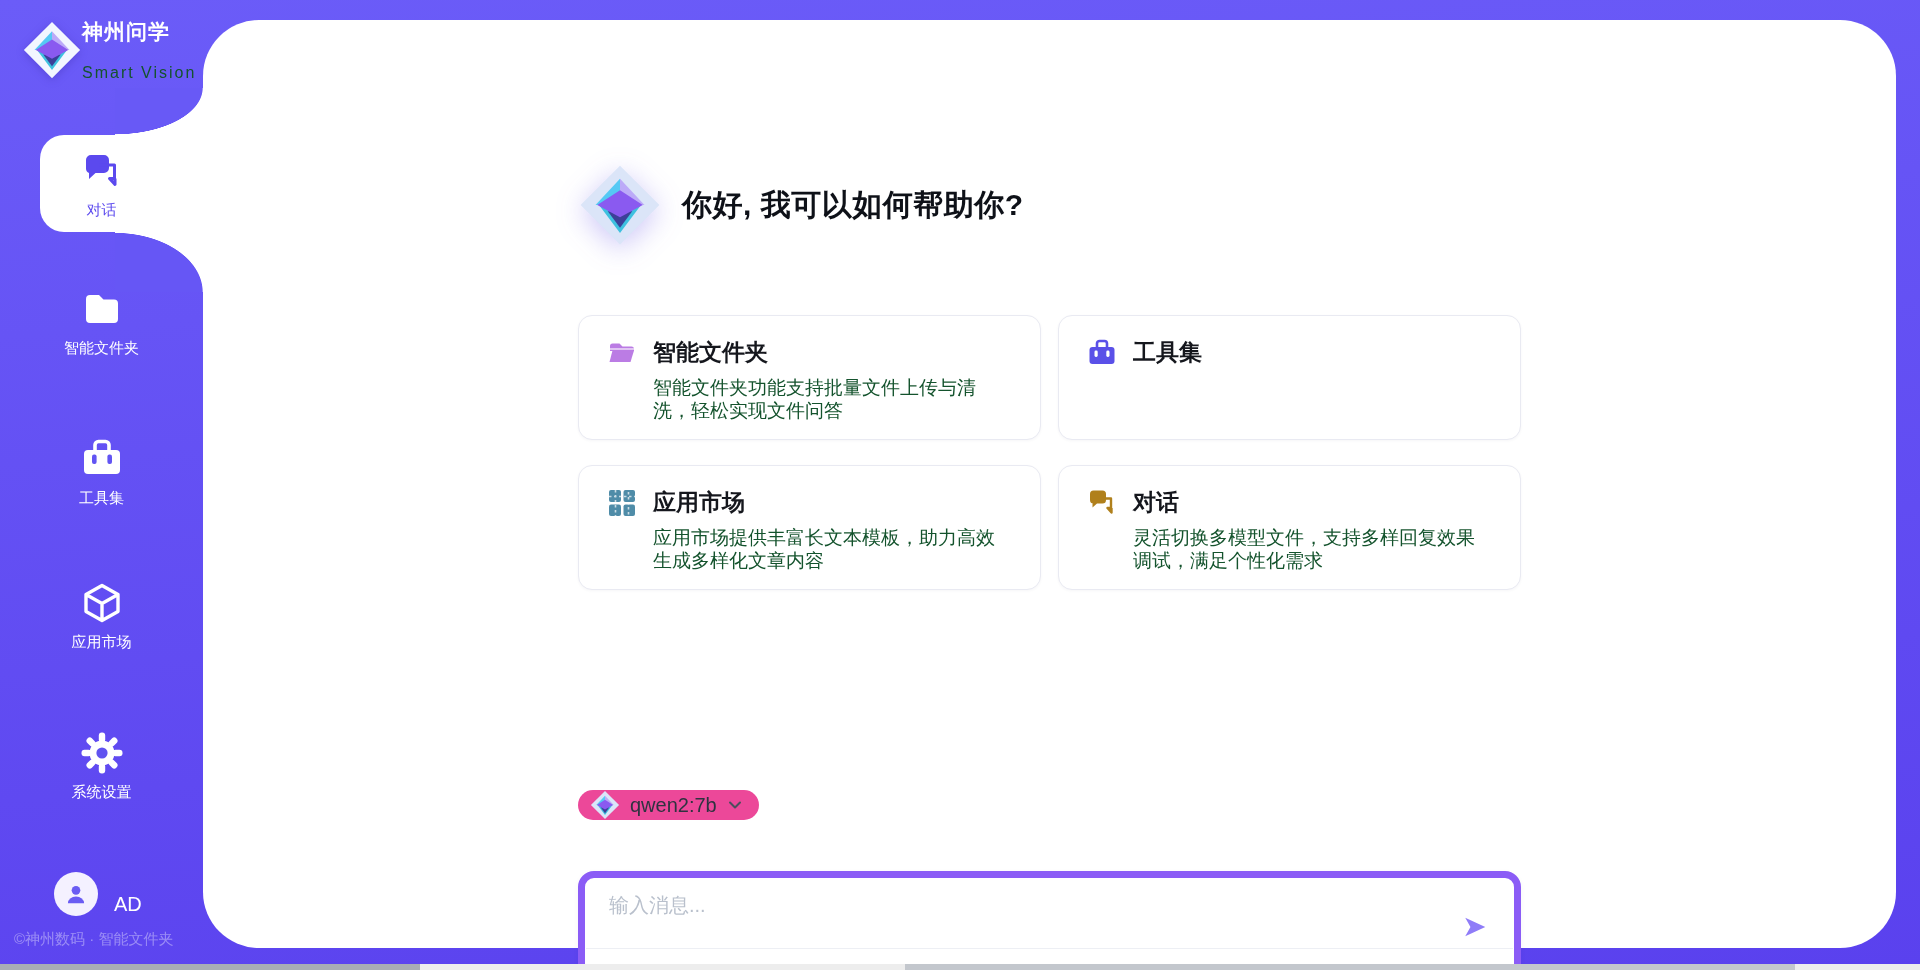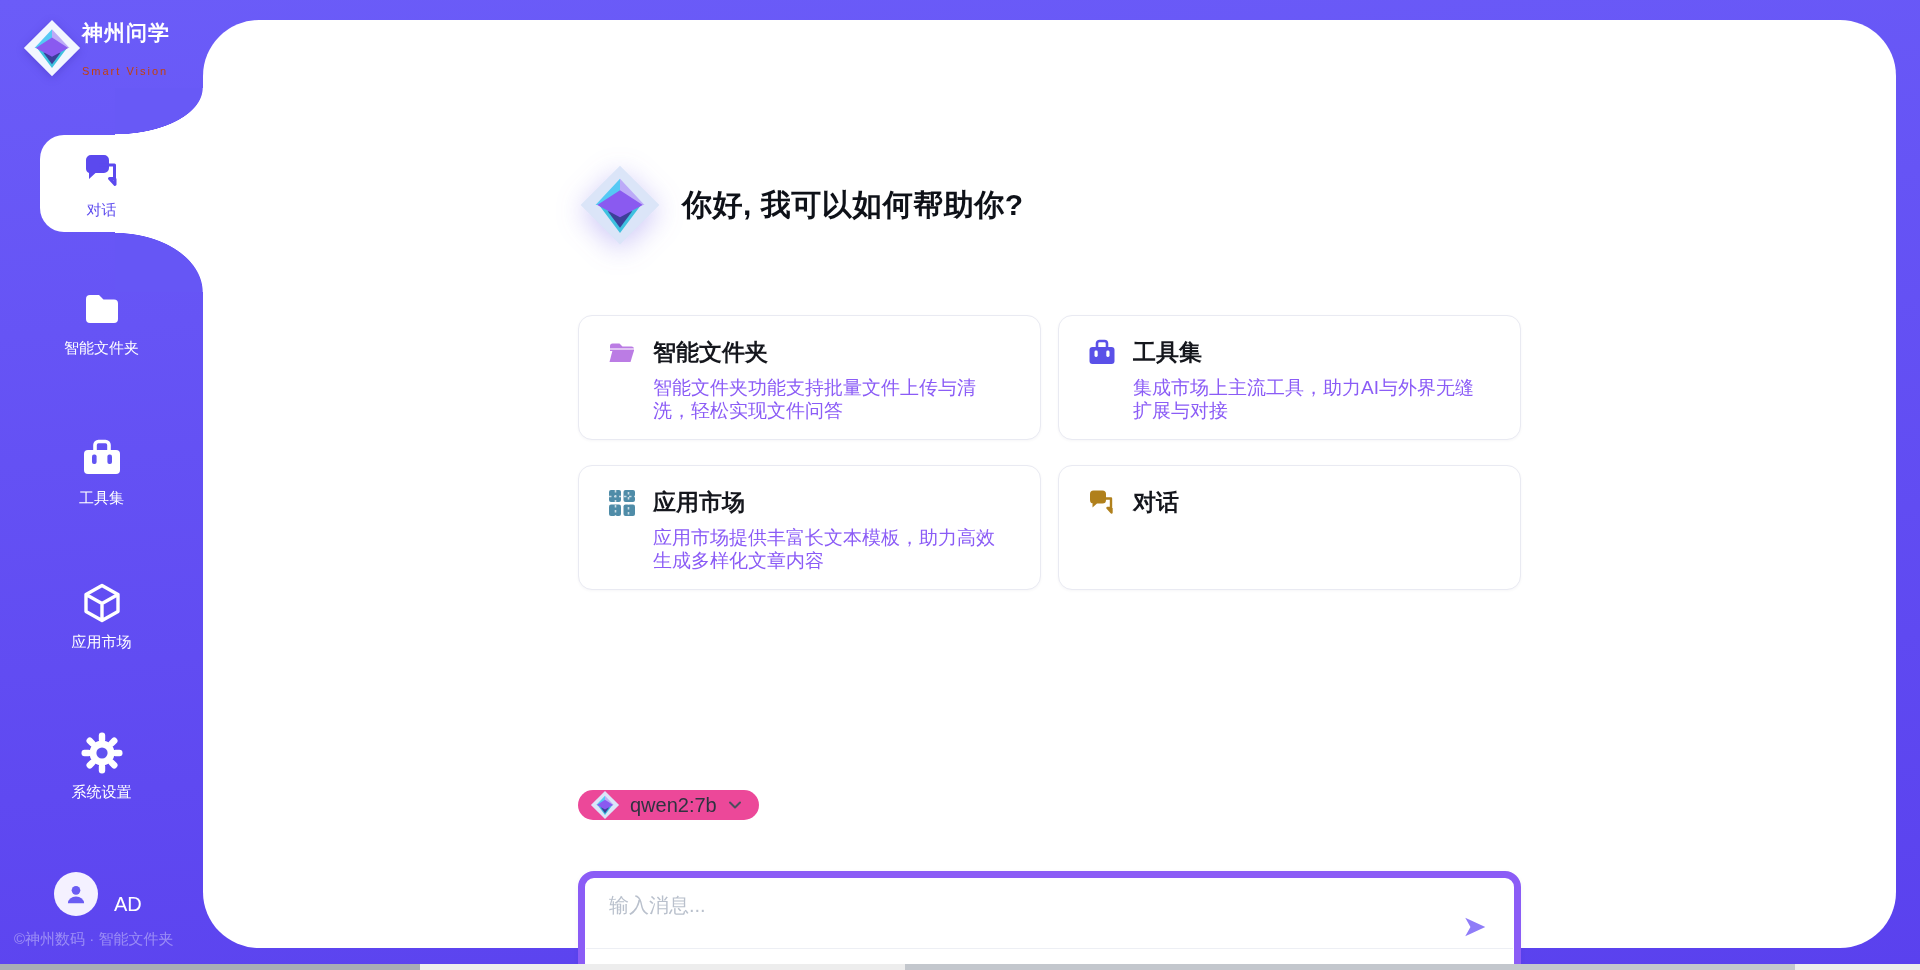--- a/index.html
+++ b/index.html
@@ -27,21 +27,21 @@
   }
   .swoop-bottom {
     position:absolute; left:115px; top:232px; width:89px; height:60px;
     background:radial-gradient(ellipse 89px 60px at 0 100%,#6656f5 0 98%,#ffffff 99%);
   }
 
   
   .logo-row { position:absolute; left:22px; top:18px; display:flex; align-items:center; }
   .logo-diamond { width:60px; height:60px; --outer:#f2f6ff; filter:drop-shadow(0 2px 4px rgba(40,20,140,.25)); }
   .logo-title { color:#ffffff; font-size:21px; font-weight:bold; letter-spacing:1px; }
-  .logo-sub { color:#c2410c; font-size:11px; letter-spacing:2px; margin-top:18px; }
+  .logo-sub { color:#14532d; font-size:16px; letter-spacing:2px; margin-top:18px; }
 
   .nav-item { position:absolute; left:0; width:203px; display:flex; flex-direction:column; align-items:center; cursor:pointer; }
   .nav-item .nav-label { margin-top:7px; font-size:15px; color:#ffffff; }
   .nav-item.active .nav-label { color:#5b49ee; font-weight:500; }
   .ni-0 { top:148px; }
   .ni-1 { top:286px; }
   .ni-2 { top:436px; }
   .ni-3 { top:580px; }
   .ni-4 { top:730px;justify-content:space-between; }
 
@@ -56,21 +56,21 @@
   .greeting-diamond { width:84px; height:84px; filter:drop-shadow(0 6px 14px rgba(90,70,230,.30)); }
   .greeting-title { font-size:30px; font-weight:bold; color:#0e1118; letter-spacing:.5px; }
 
   .cards { margin-top:28px; display:grid; grid-template-columns:463px 463px; grid-auto-rows:125px; column-gap:17px; row-gap:25px; }
   .card {
     background:#ffffff; border:1px solid #e9eaf2; border-radius:14px;
     padding:21px 28px; cursor:pointer; box-shadow:0 1px 3px rgba(30,30,70,.04);
   }
   .card-head { display:flex; align-items:center; gap:16px; }
   .card-title { font-size:23px; font-weight:bold; color:#15171d; }
-  .card-desc { margin-top:8px; margin-left:46px; font-size:19px; line-height:23px; color:#8b5cf6; max-width:385px; }
+  .card-desc { margin-top:8px; margin-left:46px; font-size:19px; line-height:23px; color:#14532d; max-width:385px; }
 
   .model-pill {
     margin-top:160px; align-self:flex-start;
     display:inline-flex; align-items:center; gap:10px;
     height:44px; padding:0 16px 0 12px; background:#ec4899; border-radius:22px; cursor:pointer;
   }
   .pill-diamond { width:30px; height:30px; }
   .pill-label { font-size:20px; color:#2e3340; }
 
   .composer {
@@ -140,21 +140,20 @@
       <div class="card">
         <div class="card-head">
           <svg width="30" height="30" viewBox="0 0 30 30">
             <rect x="10" y="3" width="10" height="9" rx="2.5" fill="none" stroke="#5a50e8" stroke-width="2.6"></rect>
             <rect x="2.5" y="9" width="25" height="17" rx="3" fill="#5a50e8"></rect>
             <rect x="7.5" y="12.5" width="3.2" height="6.5" rx="1.4" fill="#ffffff"></rect>
             <rect x="19.3" y="12.5" width="3.2" height="6.5" rx="1.4" fill="#ffffff"></rect>
           </svg>
           <span class="card-title">工具集</span>
         </div>
-        <div class="card-desc">集成市场上主流工具，助力AI与外界无缝扩展与对接</div>
       </div>
 
       <div class="card">
         <div class="card-head">
           <svg width="30" height="30" viewBox="0 0 30 30">
             <rect x="2" y="2" width="12" height="12" rx="2" fill="#4f8ca8"></rect>
             <rect x="16.5" y="2" width="11.5" height="12" rx="2" fill="#4f8ca8"></rect>
             <rect x="2" y="16.5" width="12" height="11.5" rx="2" fill="#4f8ca8"></rect>
             <rect x="16.5" y="16.5" width="11.5" height="11.5" rx="2" fill="#4f8ca8"></rect>
             <path d="M2 8.5h26 M8.5 2v26 M21.5 4v24" stroke="#ffffff" stroke-width="1.6" stroke-dasharray="2.5 2.5" opacity=".7"></path>
@@ -165,20 +164,21 @@
       </div>
 
       <div class="card">
         <div class="card-head">
           <svg width="30" height="30" viewBox="0 0 30 30">
             <path d="M3 6a3.5 3.5 0 0 1 3.5-3.5h9A3.5 3.5 0 0 1 19 6v6a3.5 3.5 0 0 1-3.5 3.5H10l-4.5 4v-4H6.5A3.5 3.5 0 0 1 3 12Z" fill="#b0801c"></path>
             <path d="M13 10.5h11v9.5h-3.5l4 4.5v-4.5" fill="none" stroke="#b0801c" stroke-width="2.4" stroke-linejoin="round"></path>
           </svg>
           <span class="card-title">对话</span>
         </div>
+        <div class="card-desc">灵活切换多模型文件，支持多样回复效果调试，满足个性化需求</div>
       </div>
 
     </div>
 
     <div class="model-pill">
       <svg class="pill-diamond" viewBox="0 0 48 48">
           <use href="#dmnd"></use>
         </svg>
       <span class="pill-label">qwen2:7b</span>
       <svg width="16" height="16" viewBox="0 0 16 16">

